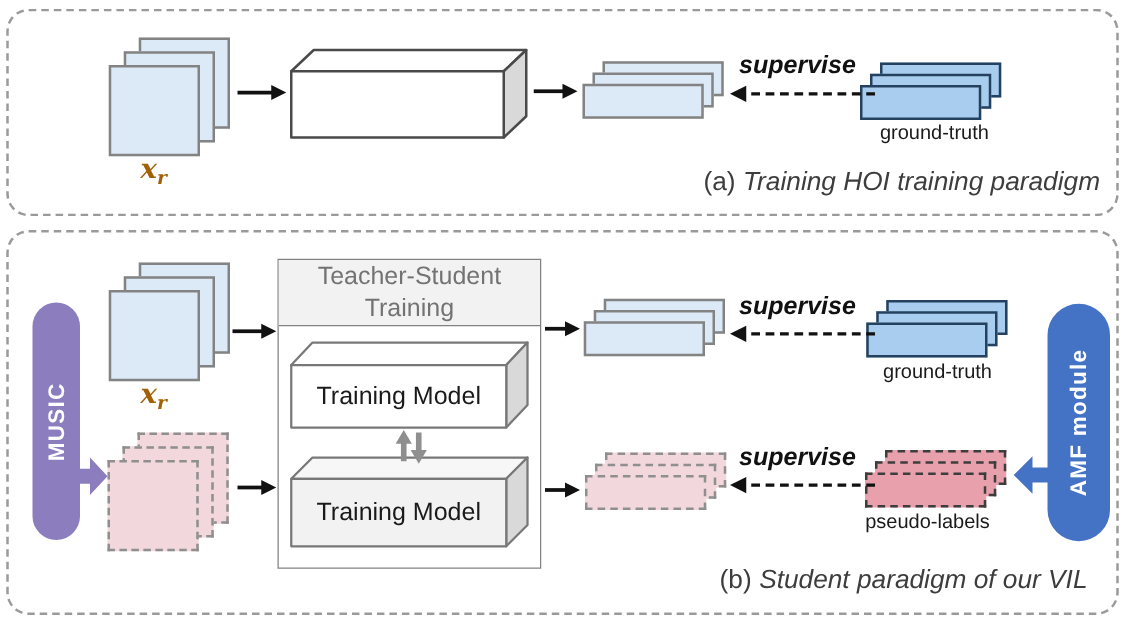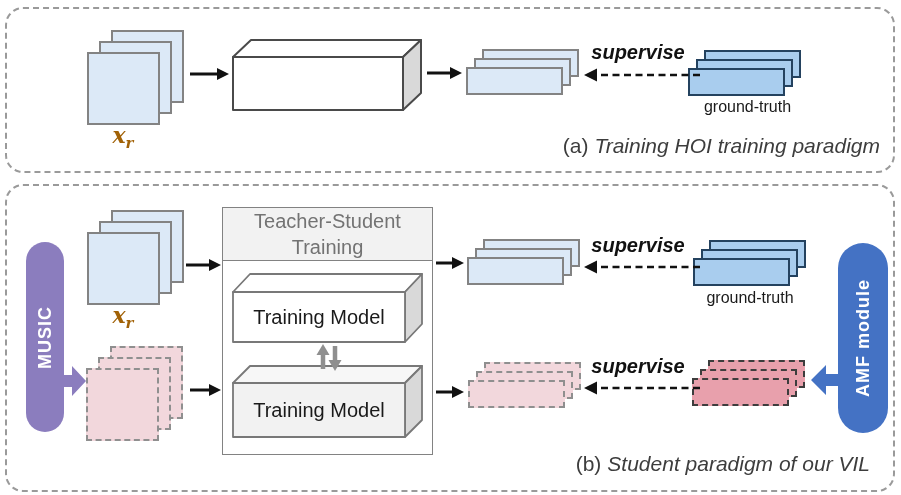--- a/index.html
+++ b/index.html
@@ -195,20 +195,21 @@
     <span>x</span><sub>r</sub>
   </div>
 
 
   <div class="abs supervise" style="left:578px;top:41px;width:120px;">supervise</div>
   <div class="abs supervise" style="left:578px;top:234px;width:120px;">supervise</div>
   <div class="abs supervise" style="left:578px;top:355px;width:120px;">supervise</div>
 
   <div class="abs lbl" style="left:665px;top:98px;width:165px;">ground-truth</div>
   <div class="abs lbl" style="left:670px;top:289px;width:160px;">ground-truth</div>
+  <div class="abs lbl" style="left:658px;top:409px;width:168px;">pseudo-labels</div>
 
   <div class="abs caption" style="left:410px;top:134px;width:470px;">
     <span class="pre">(a)</span><span class="it">Training HOI training paradigm</span>
   </div>
 
   <div class="abs caption" style="left:400px;top:452px;width:470px;">
     <span class="pre">(b)</span><span class="it">Student paradigm of our VIL</span>
   </div>
 
 </div>

